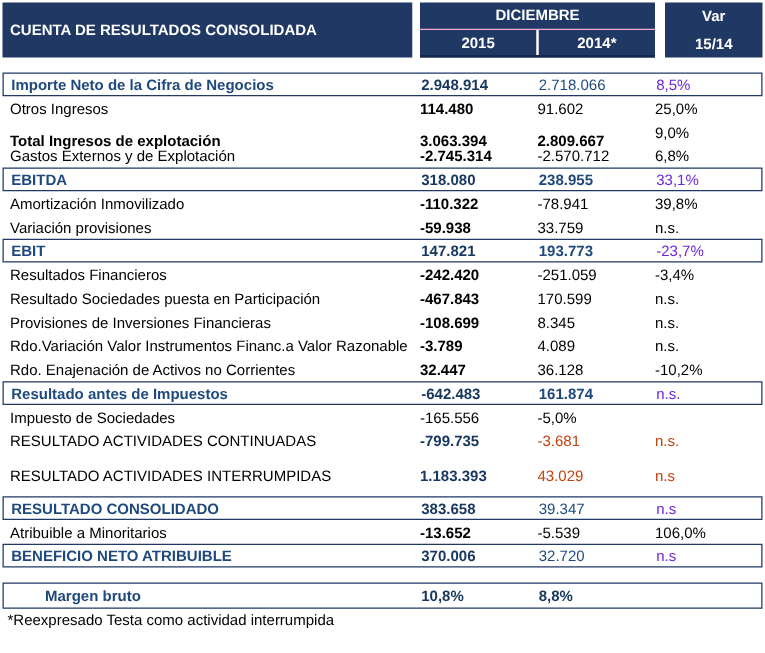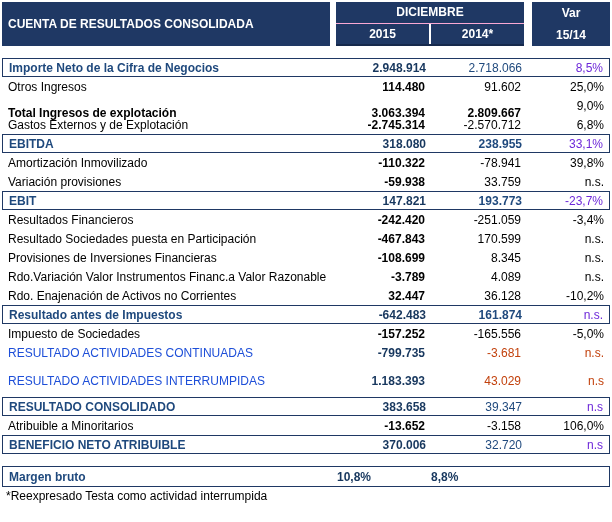--- a/index.html
+++ b/index.html
@@ -37,50 +37,50 @@
   .row {
     display:grid;
     grid-template-columns:334px 94px 94px 1fr;
     height:19px;
     align-items:center;
     box-sizing:border-box;
     white-space:nowrap;
   }
   .cell { overflow:hidden; }
   .cell.label { padding-left:6px; }
-  .cell.v2015, .cell.v2014, .cell.var { text-align:right; }
+  .cell.v2015, .cell.v2014, .cell.var { }
   .cell.v2015 { padding-right:5px; }
   .cell.v2014 { padding-right:3px; }
   .cell.var   { padding-right:6px; }
   
   .s-normal .v2015 { font-weight:bold; }
   
   .s-bold .label, .s-bold .v2015, .s-bold .v2014 { font-weight:bold;margin-top:15px; }
   
   .s-highlight { border:1.5px solid #1F3864; }
   .s-highlight .label { color:#1F497D; font-weight:bold; }
   .s-highlight .v2015 { color:#17375E; font-weight:bold; }
   .s-highlight .v2014 { color:#1F497D; }
   .s-highlight.v14b .v2014 { font-weight:bold; }
   .s-highlight .var { color:#6d28d9; }
   
-  .s-caps .label { color:#1d4ed8; }
+  .s-caps .label { color:#000000; }
   .s-caps .v2015 { color:#17375E; font-weight:bold; }
   .s-caps .v2014, .s-caps .var { color:#c2410c; }
   
   .margin-row {
     margin-top:12px;
     display:grid;
     grid-template-columns:334px 94px 94px 1fr;
     height:21px;
     align-items:center;
     border:1.5px solid #1F3864;
     box-sizing:border-box;
   }
-  .margin-row .label { padding-left:6px; color:#1F497D; font-weight:bold; }
+  .margin-row .label { padding-left:6px; color:#1F497D; font-weight:bold;margin-left:27px; }
   .margin-row .v2015, .margin-row .v2014 { text-align:left; color:#17375E; font-weight:bold; }
   .margin-row .v2015 { padding-right:5px; }
   .margin-row .v2014 { padding-right:3px; }
   
   .footnote { margin-top:2px; padding-left:4px; color:#000000; }
 </style>
 </head>
 <body>
 
 <div id="page">
@@ -185,21 +185,20 @@
         <div class="cell var">-10,2%</div>
       </div>
       <div class="row s-highlight v14b">
         <div class="cell label">Resultado antes de Impuestos</div>
         <div class="cell v2015">-642.483</div>
         <div class="cell v2014">161.874</div>
         <div class="cell var">n.s.</div>
       </div>
       <div class="row s-normal">
         <div class="cell label">Impuesto de Sociedades</div>
-        <div class="cell v2015">-157.252</div>
         <div class="cell v2014">-165.556</div>
         <div class="cell var">-5,0%</div>
       </div>
       <div class="row s-caps">
         <div class="cell label">RESULTADO ACTIVIDADES CONTINUADAS</div>
         <div class="cell v2015">-799.735</div>
         <div class="cell v2014">-3.681</div>
         <div class="cell var">n.s.</div>
       </div>
       <div style="height: 9px;"></div>
@@ -212,21 +211,21 @@
       <div style="height: 7px;"></div>
       <div class="row s-highlight">
         <div class="cell label">RESULTADO CONSOLIDADO</div>
         <div class="cell v2015">383.658</div>
         <div class="cell v2014">39.347</div>
         <div class="cell var">n.s</div>
       </div>
       <div class="row s-normal">
         <div class="cell label">Atribuible a Minoritarios</div>
         <div class="cell v2015">-13.652</div>
-        <div class="cell v2014">-3.158</div>
+        <div class="cell v2014">-5.539</div>
         <div class="cell var">106,0%</div>
       </div>
       <div class="row s-highlight">
         <div class="cell label">BENEFICIO NETO ATRIBUIBLE</div>
         <div class="cell v2015">370.006</div>
         <div class="cell v2014">32.720</div>
         <div class="cell var">n.s</div>
       </div>
     </div>
 

